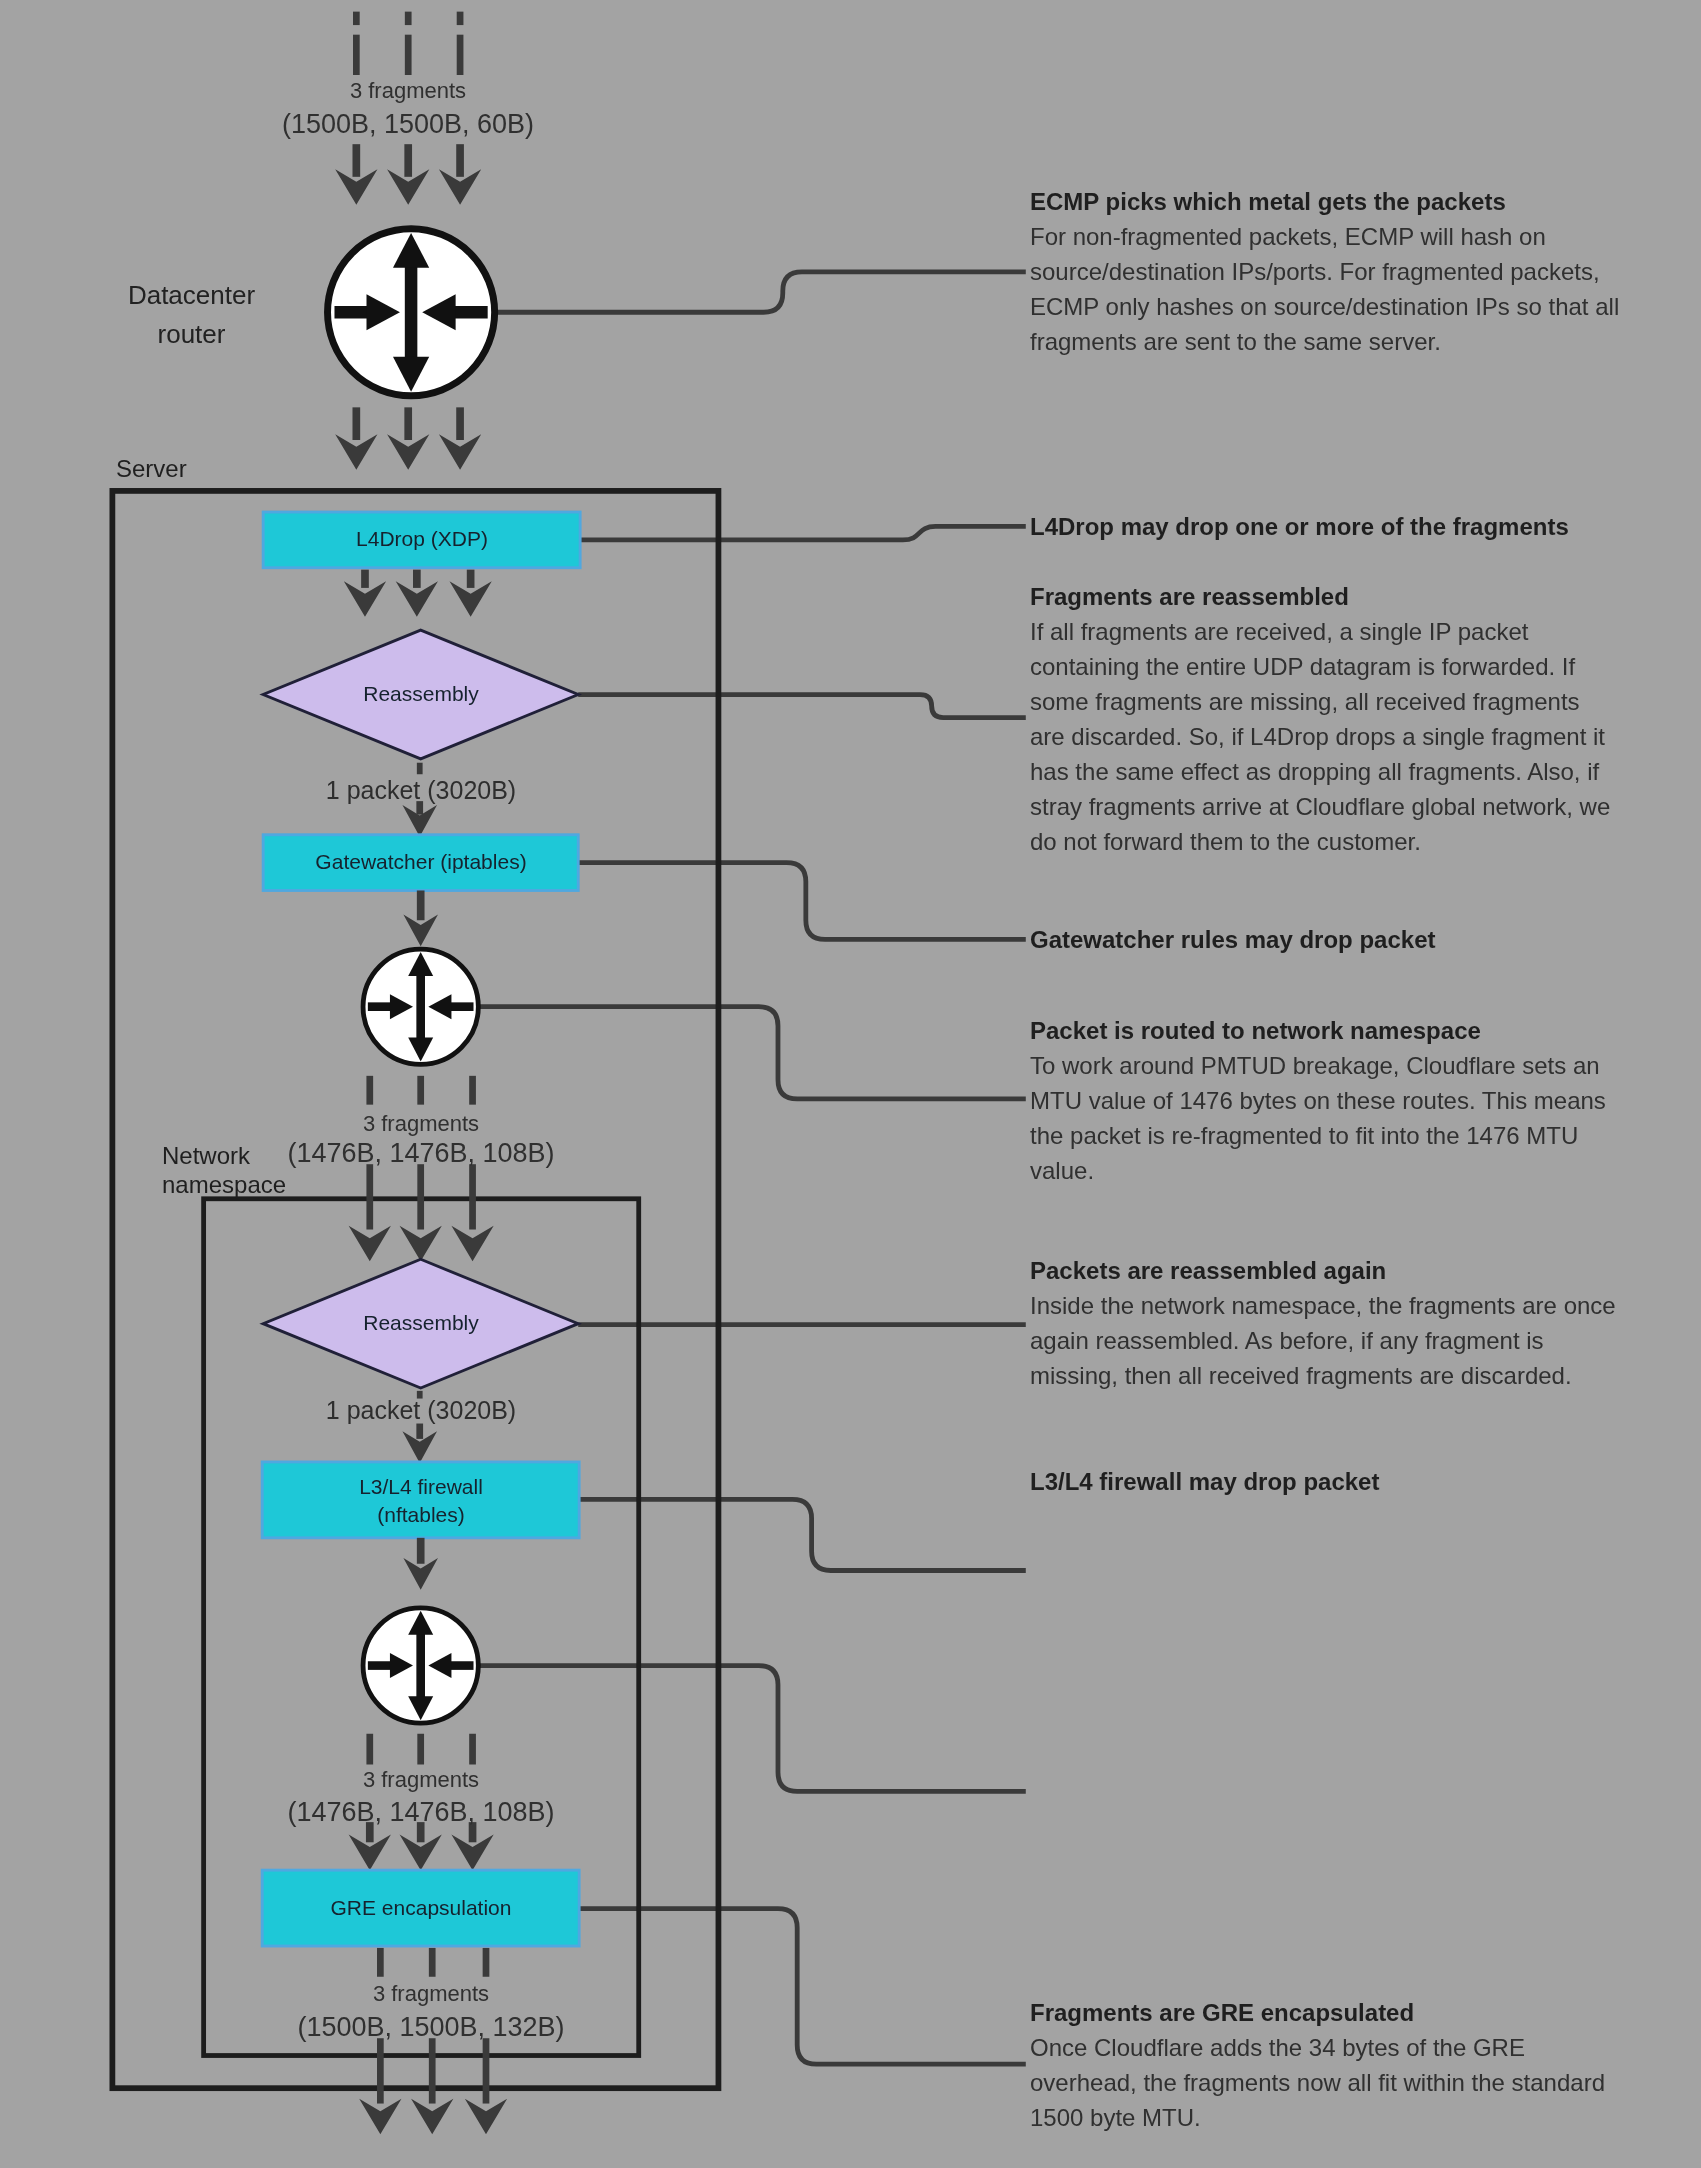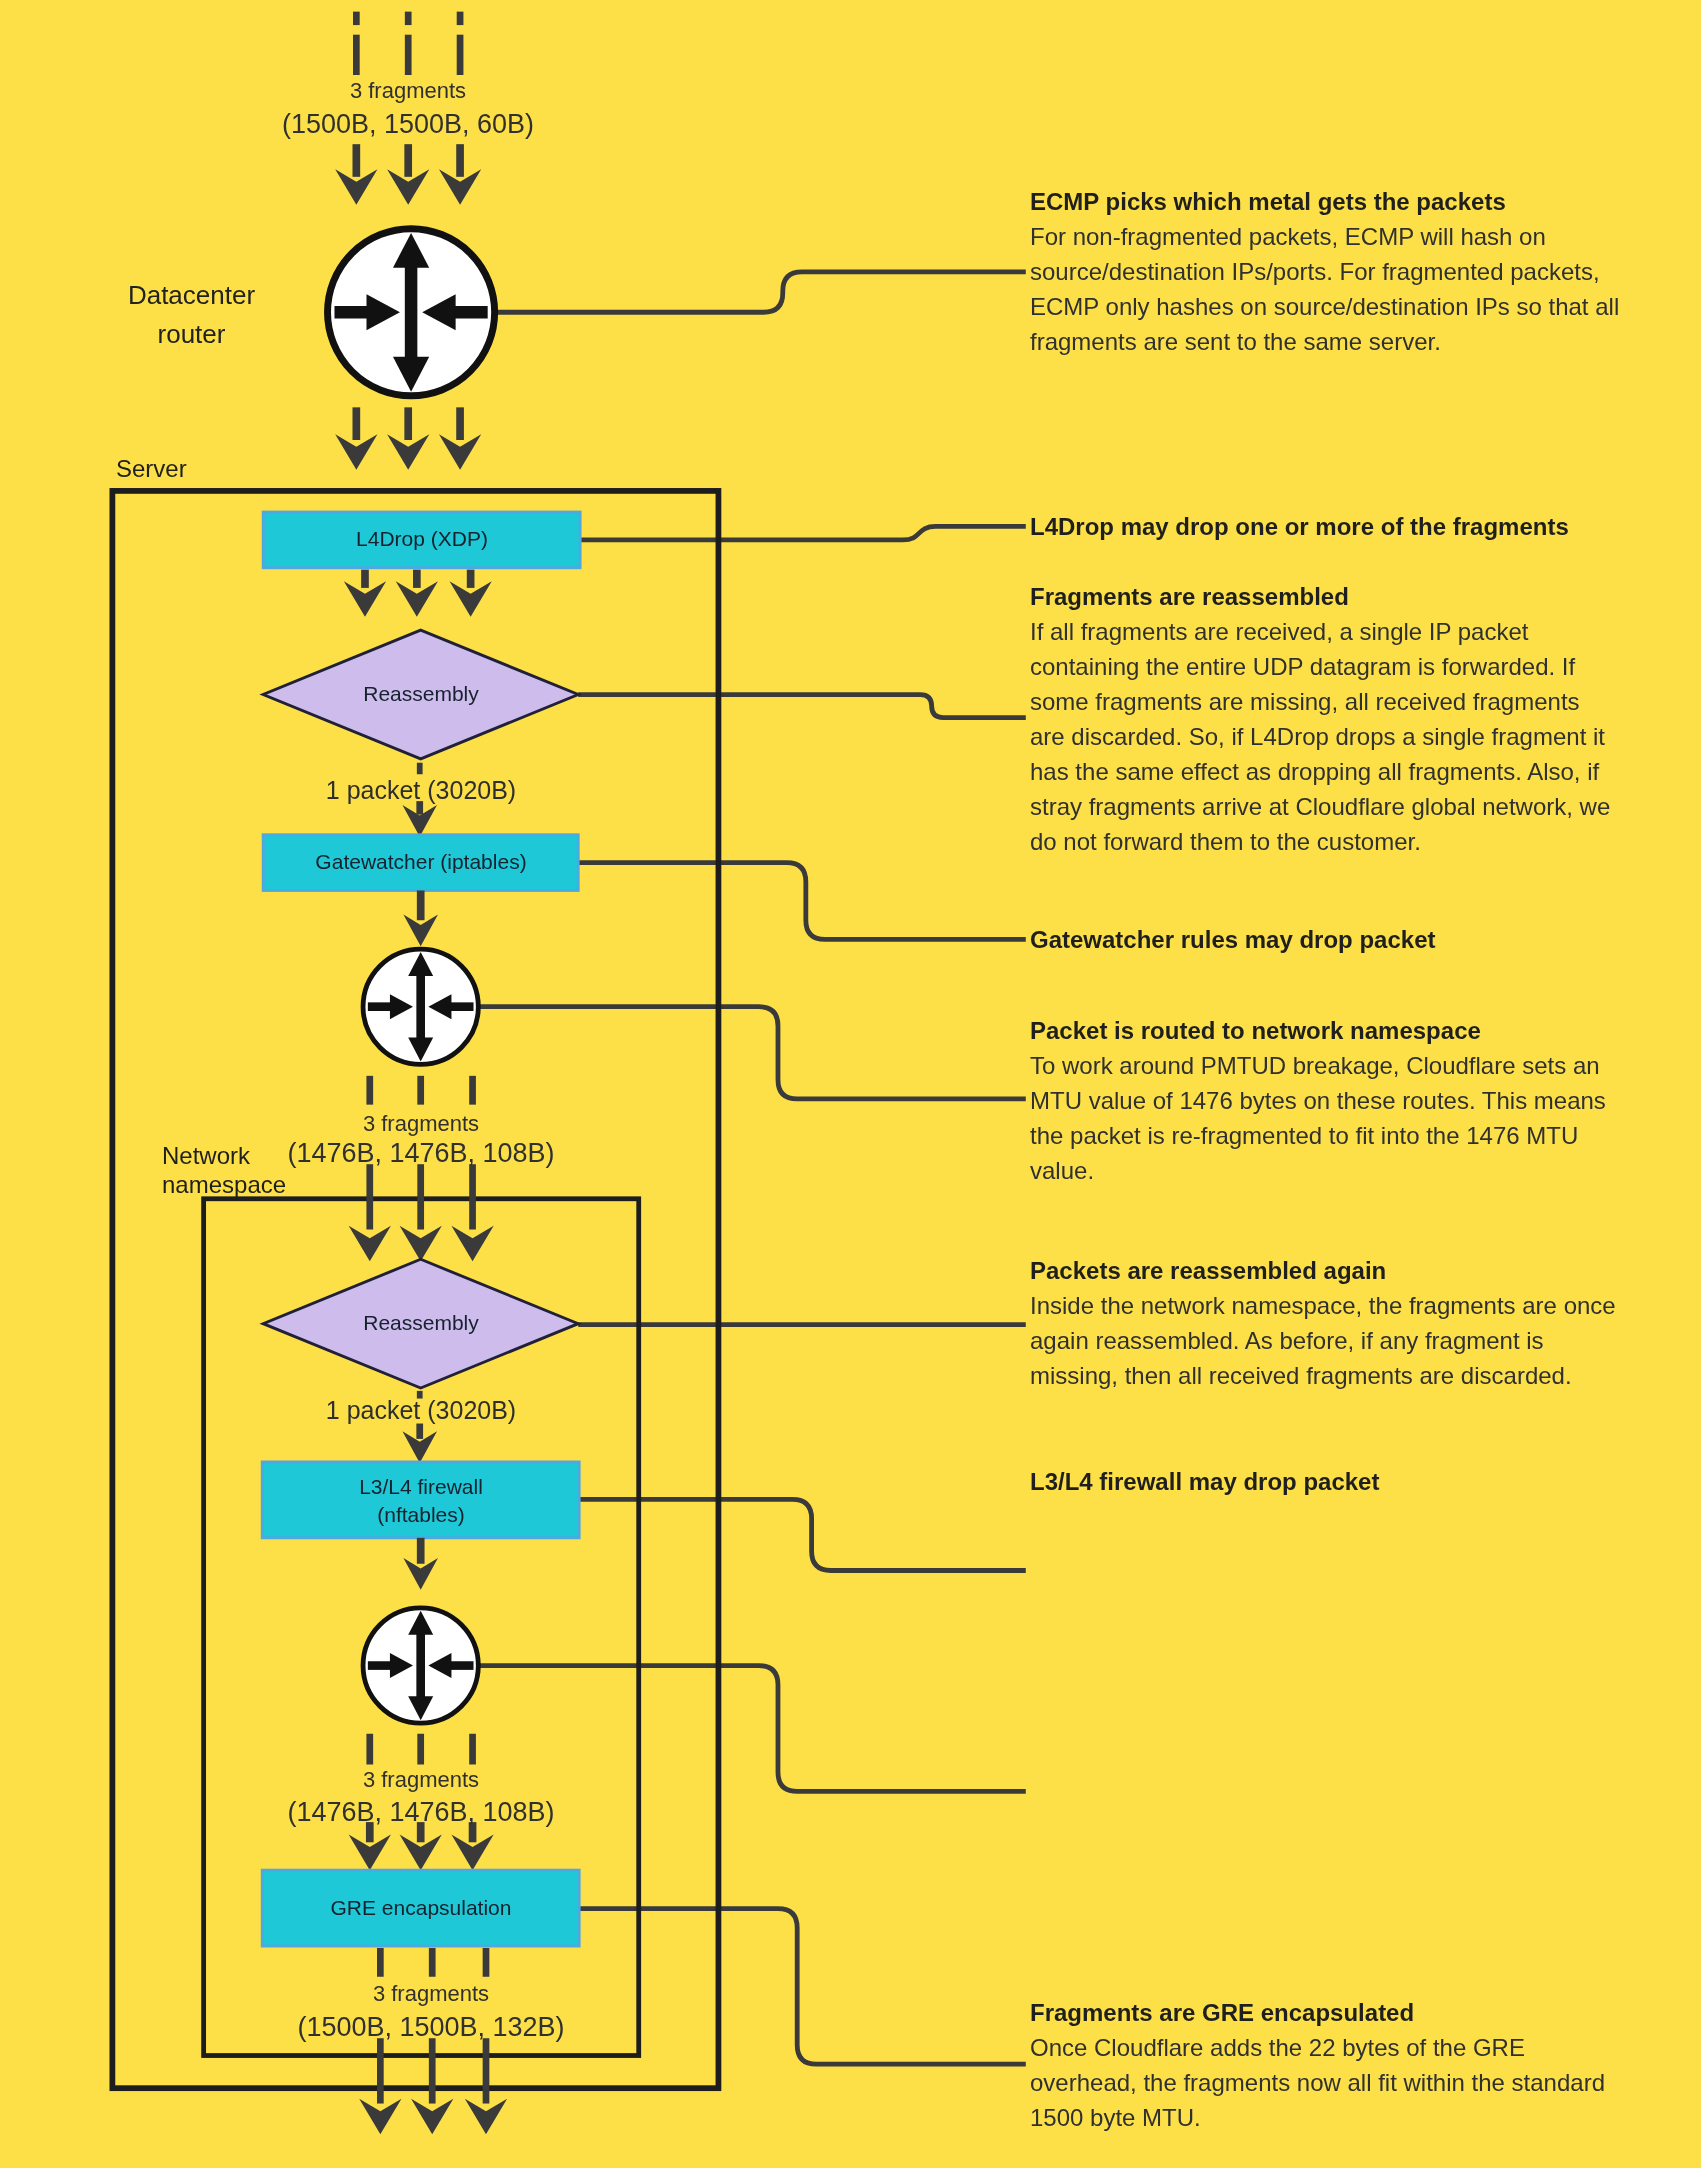--- a/index.html
+++ b/index.html
@@ -1,16 +1,16 @@
 <!DOCTYPE html>
 <html><head>
 <meta charset="utf-8">
 <style>
   html,body{margin:0;padding:0;background:#ffffff;}
-  .canvas{position:relative;width:1701px;height:2168px;background:#fde047;
+  .canvas{position:relative;width:1701px;height:2168px;background:#a3a3a3;
           font-family:"Liberation Sans",sans-serif;color:#2b2b2b;overflow:hidden;}
   svg.layer{position:absolute;left:0;top:0;}
   .lbl{position:absolute;white-space:pre-line;}
   .ctr{transform:translateX(-50%);text-align:center;}
   .frag-count{font-size:22px;color:#303030;}
   .frag-sizes{font-size:27px;color:#303030;}
   .packet-lbl{font-size:25px;color:#2e2e2e;}
   .node-lbl{font-size:21px;color:#16222e;}
   .node-lbl2{font-size:21px;line-height:28px;color:#16222e;}
   .zone-lbl{font-size:24px;color:#1f1f1f;}
@@ -255,19 +255,19 @@
   <div class="t">Packets are reassembled again</div>
   <div class="b">Inside the network namespace, the fragments are once
 again reassembled. As before, if any fragment is
 missing, then all received fragments are discarded.</div>
 </div>
 <div class="ann" style="top:1464px;">
   <div class="t">L3/L4 firewall may drop packet</div>
 </div>
 <div class="ann" style="top:1995px;">
   <div class="t">Fragments are GRE encapsulated</div>
-  <div class="b">Once Cloudflare adds the 22 bytes of the GRE
+  <div class="b">Once Cloudflare adds the 34 bytes of the GRE
 overhead, the fragments now all fit within the standard
 1500 byte MTU.</div>
 </div>
 
 </div>
 
 
 </body></html>

